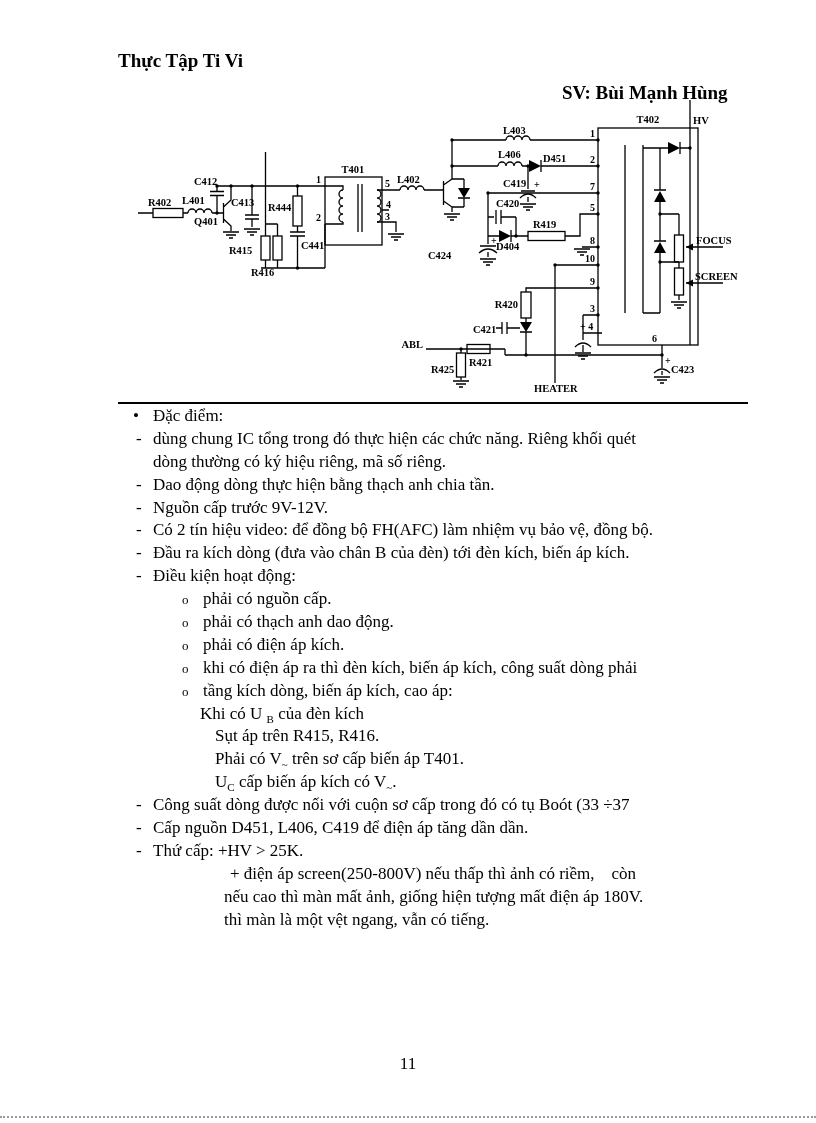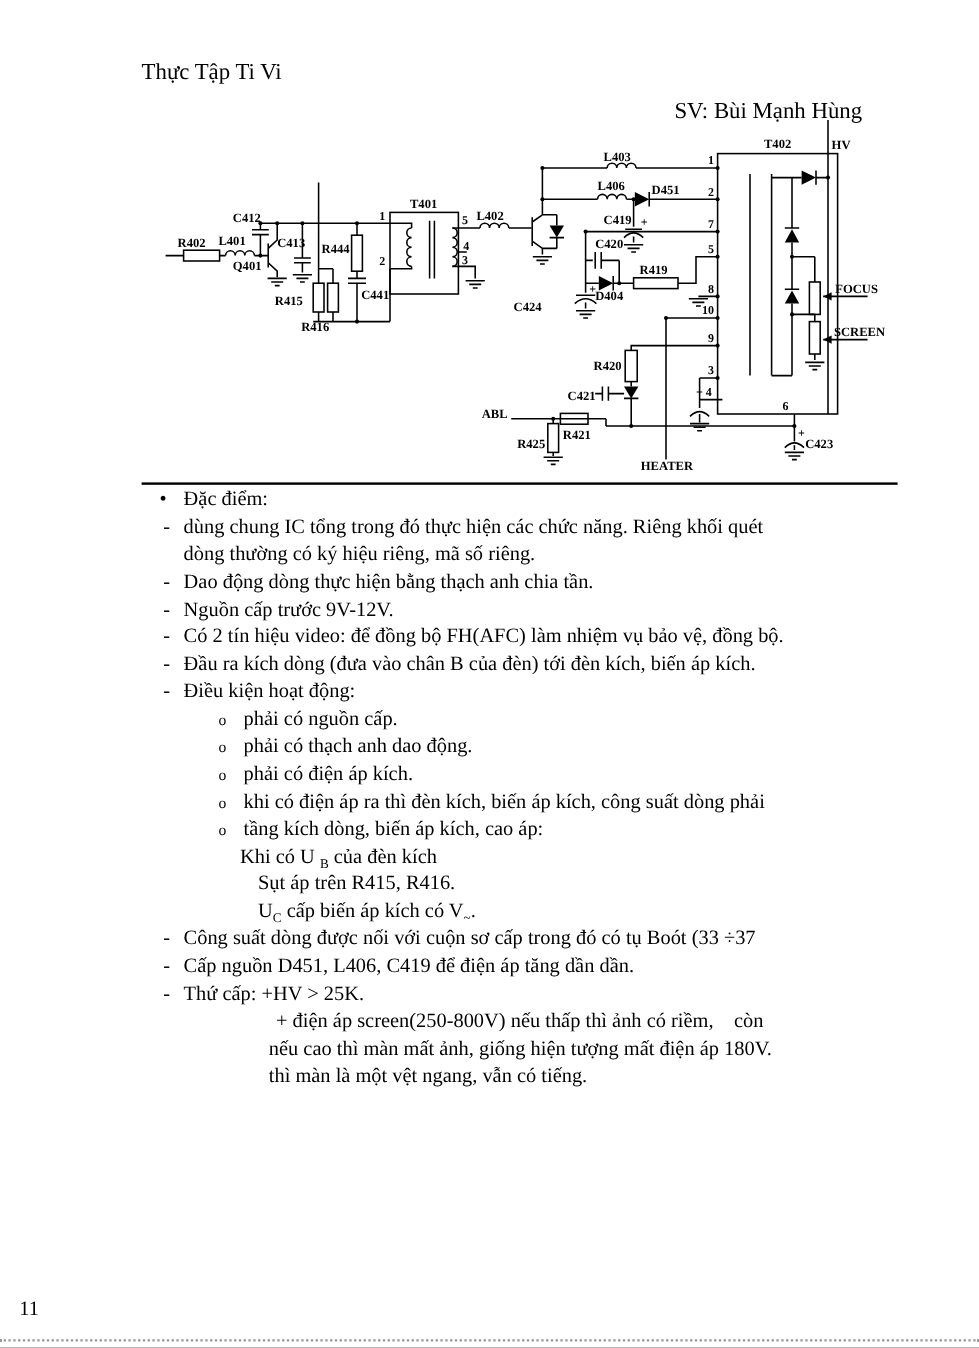--- a/index.html
+++ b/index.html
@@ -1,18 +1,18 @@
 <!DOCTYPE html>
 <html><head>
 <meta charset="utf-8">
 <style>
   html,body{margin:0;padding:0;background:#888;}
   .page{position:relative;width:816px;height:1123px;background:#ffffff;margin:0 auto;
         font-family:"Liberation Serif",serif;color:#000;overflow:hidden;}
-  .hdr{position:absolute;top:50px;font-size:19px;white-space:nowrap;}
+  .hdr{position:absolute;top:50px;font-size:19px;white-space:nowrap;font-weight:bold;}
   .hdr-left{left:118px;}
   .hdr-right{left:562px;margin-top:32px;}
   .separator{position:absolute;top:402px;left:118px;width:630px;border-top:2px solid #000;height:0;}
   .schematic{position:absolute;left:130px;top:96px;}
   .schematic path,.schematic rect,.schematic line{stroke:#000;stroke-width:1.3;fill:none;}
   .schematic path.fill,.schematic polygon{fill:#000;stroke:none;}
   .schematic circle{fill:#000;stroke:none;}
   .schematic text{fill:#000;font-family:"Liberation Serif",serif;font-weight:bold;font-size:10.5px;}
   .schematic text.pin{font-size:10px;}
   .textblock{position:absolute;left:116px;top:405px;width:690px;font-size:17px;line-height:22.9px;}
@@ -21,21 +21,21 @@
   .line sub{font-size:11px;}
   .b{padding-left:37px}.b .mk{left:17px;}
   .d{padding-left:37px}.d .mk{left:20px;}
   .c0{padding-left:37px}
   .o{padding-left:87px}.o .mk{left:66px;font-size:13px;top:1px;}
   .c1{padding-left:87px}
   .k{padding-left:84px}
   .s{padding-left:99px}
   .p{padding-left:114px}
   .pc{padding-left:108px}
-  .pagenum{position:absolute;top:1081px;left:0;right:0;font-size:17px;padding-left:16px;}
+  .pagenum{position:absolute;top:1054px;left:0;right:0;text-align:center;font-size:17px;}
   .dotline{position:absolute;top:1116px;left:0;width:816px;border-top:2px dotted #9a9a9a;height:0;}
 </style>
 </head>
 <body>
 
 <div class="page">
 
   <div class="hdr hdr-left">Thực Tập Ti Vi</div>
   <div class="hdr hdr-right">SV: Bùi Mạnh Hùng</div>
 
@@ -190,20 +190,21 @@
       <div class="line d"><span class="mk">-</span><span>Có 2 tín hiệu video: để đồng bộ FH(AFC) làm nhiệm vụ bảo vệ, đồng bộ.</span></div>
       <div class="line d"><span class="mk">-</span><span>Đầu ra kích dòng (đưa vào chân B của đèn) tới đèn kích, biến áp kích.</span></div>
       <div class="line d"><span class="mk">-</span><span>Điều kiện hoạt động:</span></div>
       <div class="line o"><span class="mk">o</span><span>phải có nguồn cấp.</span></div>
       <div class="line o"><span class="mk">o</span><span>phải có thạch anh dao động.</span></div>
       <div class="line o"><span class="mk">o</span><span>phải có điện áp kích.</span></div>
       <div class="line o"><span class="mk">o</span><span>khi có điện áp ra thì đèn kích, biến áp kích, công suất dòng phải</span></div>
       <div class="line o"><span class="mk">o</span><span>tầng kích dòng, biến áp kích, cao áp:</span></div>
       <div class="line k"><span>Khi có U </span><sub>B</sub><span> của đèn kích</span></div>
       <div class="line s"><span>Sụt áp trên R415, R416.</span></div>
+      <div class="line s"><span>Phải có V</span><sub>~</sub><span> trên sơ cấp biến áp T401.</span></div>
       <div class="line s"><span>U</span><sub>C</sub><span> cấp biến áp kích có V</span><sub>~</sub><span>.</span></div>
       <div class="line d"><span class="mk">-</span><span>Công suất dòng được nối với cuộn sơ cấp trong đó có tụ Boót (33 ÷37</span></div>
       <div class="line d"><span class="mk">-</span><span>Cấp nguồn D451, L406, C419 để điện áp tăng dần dần.</span></div>
       <div class="line d"><span class="mk">-</span><span>Thứ cấp: +HV &gt; 25K.</span></div>
       <div class="line p"><span>+ điện áp screen(250-800V) nếu thấp thì ảnh có riềm,&nbsp;&nbsp;&nbsp;&nbsp;còn</span></div>
       <div class="line pc"><span>nếu cao thì màn mất ảnh, giống hiện tượng mất điện áp 180V.</span></div>
       <div class="line pc"><span>thì màn là một vệt ngang, vẫn có tiếng.</span></div>
     </div>
 
   <div class="pagenum">11</div>

